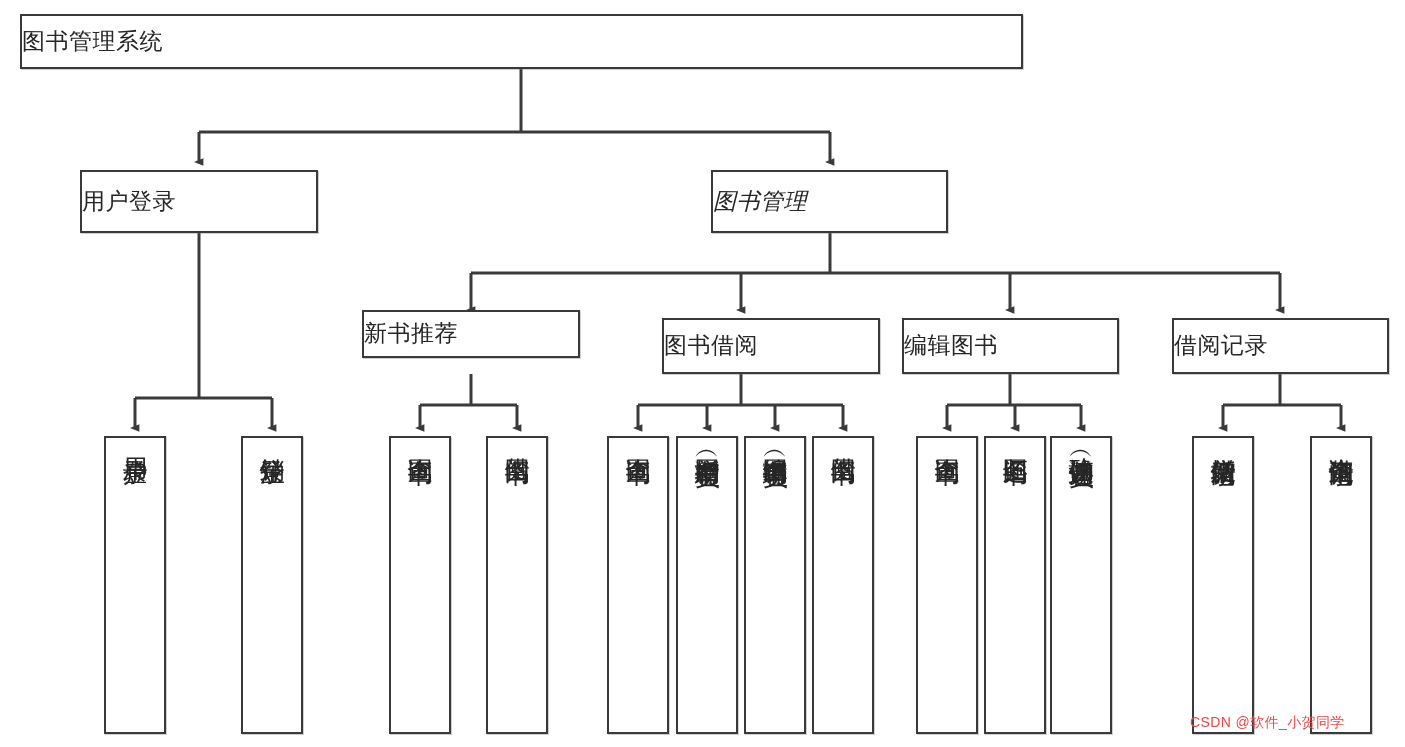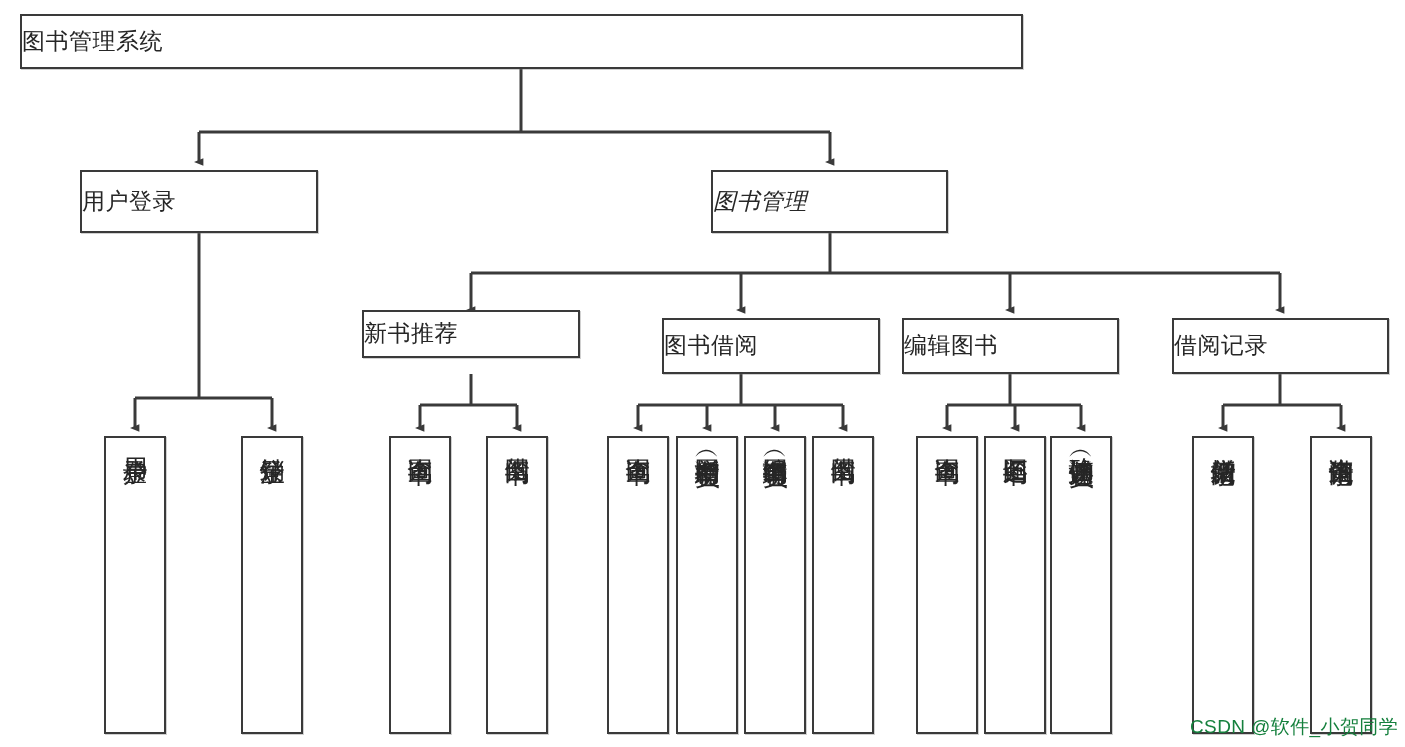--- a/index.html
+++ b/index.html
@@ -56,22 +56,22 @@
   .node.vert .label {
     writing-mode: vertical-rl;
     text-orientation: upright;
     font-size: 25px;
     line-height: 1.02;
     letter-spacing: 1px;
     white-space: nowrap;
   }
   .watermark {
     position: absolute;
-    font-size: 19px;
-    color: #15803d;
+    font-size: 14px;
+    color: #ef4444;
     white-space: nowrap;
     letter-spacing: 0.4px;
   }
 </style>
 </head>
 <body>
 
 <div id="canvas">
 
   <svg id="wires" viewBox="0 0 1405 747" width="1405" height="747" aria-hidden="true">

